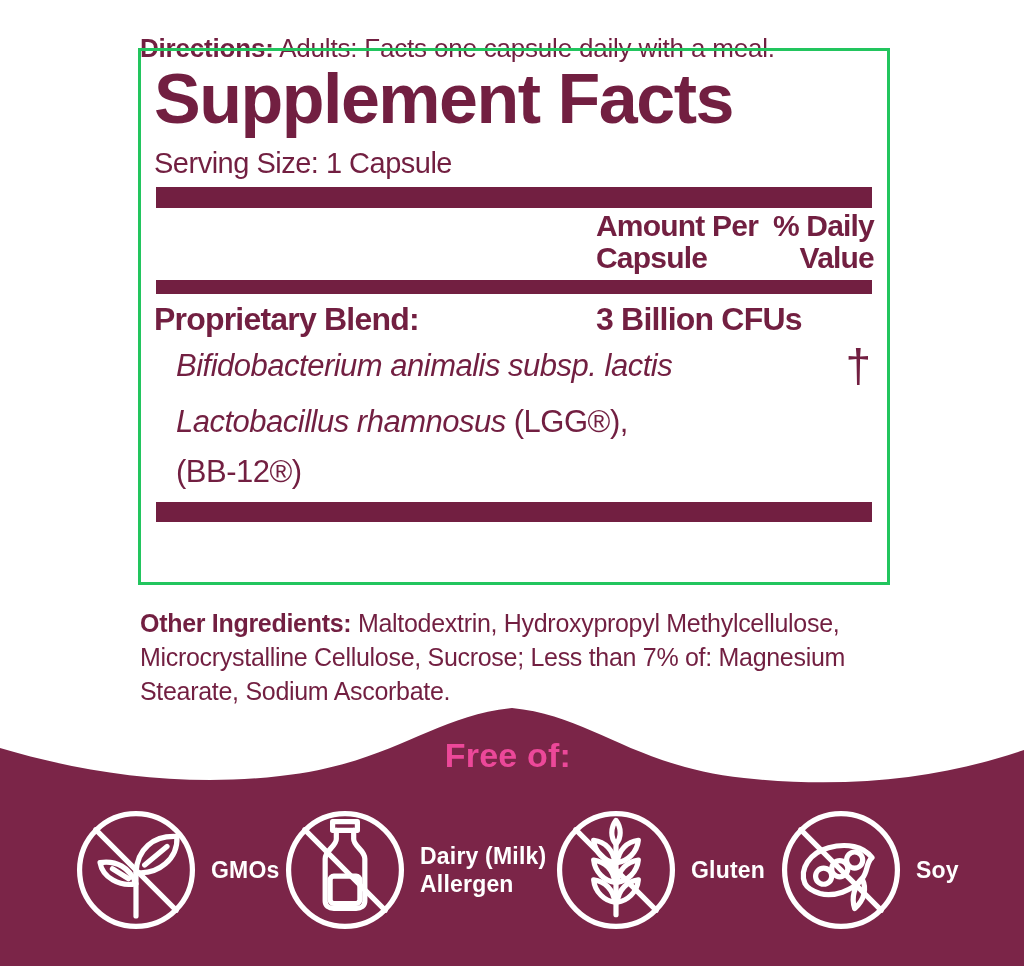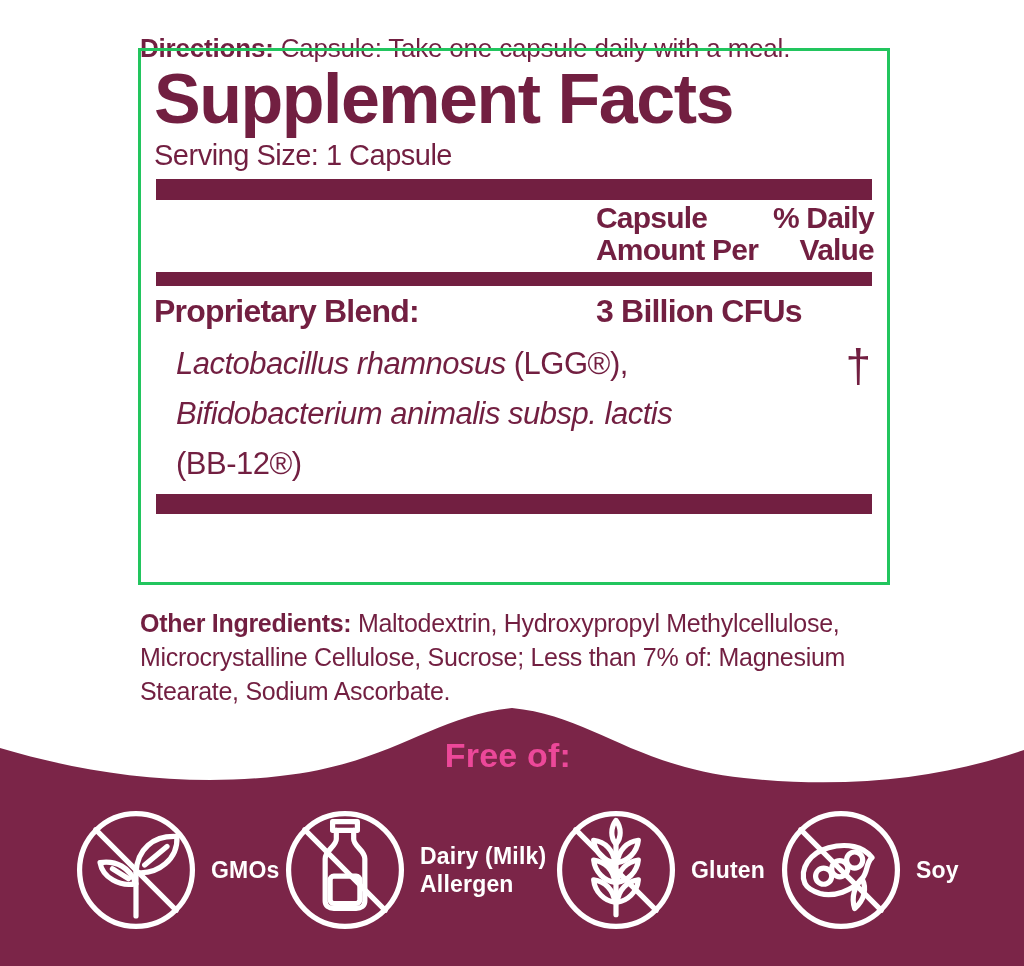--- a/index.html
+++ b/index.html
@@ -21,21 +21,21 @@
   
   .sf-box{
     position:absolute;top:48px;left:138px;width:752px;height:537px;
     border:3px solid #22c55e;box-sizing:border-box;
     padding:12px 13px 0 13px;
   }
   .sf-title{
     font-size:70px;font-weight:bold;letter-spacing:-1.5px;
     line-height:72px;white-space:nowrap;
   }
-  .sf-serving{font-size:29px;line-height:32px;margin-top:4px;letter-spacing:-0.5px;}
+  .sf-serving{font-size:29px;line-height:32px;margin-top:12px;letter-spacing:-0.5px;}
   .bar{background:#721F41;margin:0 2px;}
   .bar.b1{height:21px;margin-top:8px;}
   .bar.b2{height:14px;margin-top:6px;}
   .bar.b3{height:20px;margin-top:10px;}
   .sf-header{display:flex;margin-top:2px;font-weight:bold;font-size:30px;line-height:32px;letter-spacing:-0.8px;}
   .sf-header .spacer{width:442px;}
   .sf-header .col-amt{width:170px;text-align:left;}
   .sf-header .col-dv{flex:1;text-align:right;}
   .sf-row{display:flex;margin-top:8px;font-size:32px;line-height:34px;letter-spacing:-0.8px;font-weight:bold;}
   .sf-row .blend-name{width:442px;}
@@ -72,49 +72,49 @@
   .fo-label{font-size:23px;font-weight:bold;line-height:28px;letter-spacing:0.2px;}
   .fo-i1{left:74px;} .fo-i2{left:283px;} .fo-i3{left:554px;text-align:center;} .fo-i4{left:779px;}
   .icon svg{width:100%;height:100%;stroke:#ffffff;fill:none;
     stroke-width:4.2;stroke-linecap:round;stroke-linejoin:round;}
 </style>
 </head>
 <body>
 
 <div class="page">
 
-  <p class="directions"><b>Directions:</b><span> Capsule: Take one capsule daily with a meal.</span></p>
+  <p class="directions"><b>Directions:</b><span> Adults: Facts one capsule daily with a meal.</span></p>
 
   <div class="sf-box">
     <div class="sf-title">Supplement Facts</div>
     <div class="sf-serving">Serving Size: 1 Capsule</div>
 
     <div class="bar b1"></div>
 
     <div class="sf-header">
       <div class="spacer"></div>
       <div class="col-amt">
+        <div>Amount Per</div>
         <div>Capsule</div>
-        <div>Amount Per</div>
       </div>
       <div class="col-dv">
         <div>% Daily</div>
         <div>Value</div>
       </div>
     </div>
 
     <div class="bar b2"></div>
 
     <div class="sf-row">
       <span class="blend-name">Proprietary Blend:</span>
       <span class="blend-amt">3 Billion CFUs</span>
     </div>
 
+    <div class="organism next"><span class="it">Bifidobacterium animalis subsp. lactis</span><span></span></div>
     <div class="organism first"><span class="it">Lactobacillus rhamnosus</span><span> (LGG®),</span></div>
-    <div class="organism next"><span class="it">Bifidobacterium animalis subsp. lactis</span><span></span></div>
     <div class="organism next"><span class="it"></span><span>(BB-12®)</span></div>
 
     <div class="dagger">†</div>
 
     <div class="bar b3"></div>
 
   </div>
 
   <div class="other-ing">
     <div><b>Other Ingredients:</b><span> Maltodextrin, Hydroxypropyl Methylcellulose,</span></div>

